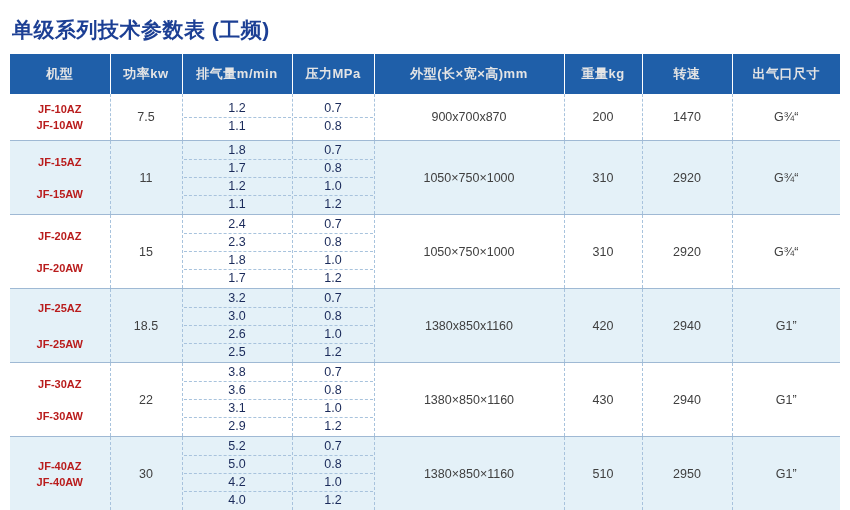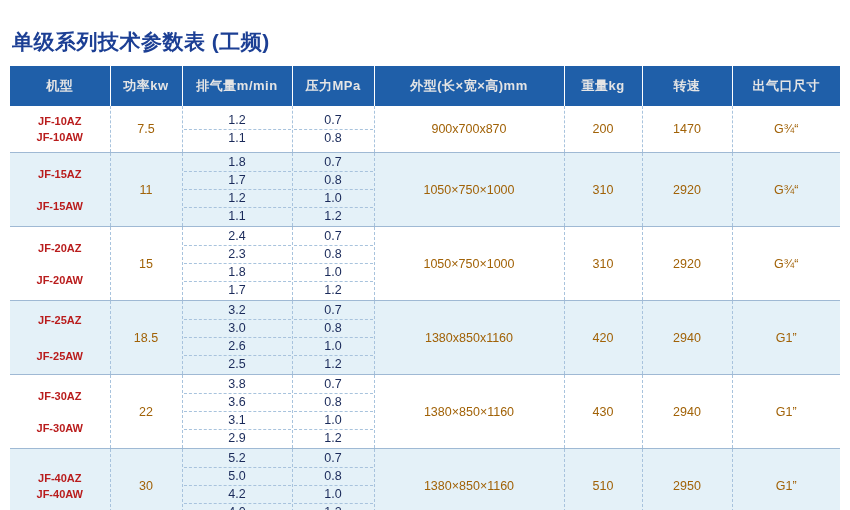--- a/index.html
+++ b/index.html
@@ -12,21 +12,21 @@
     background: #ffffff;
     font-family: "Liberation Sans", sans-serif;
     color: #1a2a5a;
     overflow: hidden;
   }
   .page {
     width: 850px;
     height: 510px;
     position: relative;
     box-sizing: border-box;
-    padding: 16px 10px;
+    padding: 4px 10px;
   }
   .title {
     font-size: 21px;
     font-weight: bold;
     color: #1c3f94;
     letter-spacing: 0.5px;
     padding: 12px 2px 10px 2px;
   }
   table.spec {
     border-collapse: collapse;
@@ -68,21 +68,21 @@
     border-bottom: 1px solid #9fb9d4;
   }
   .model-cell {
     font-weight: bold;
     font-size: 11px;
     color: #b91c1c;
     white-space: nowrap;
   }
   .kw-cell, .wt-cell, .rpm-cell, .out-cell, .dim-cell {
     font-size: 12.5px;
-    color: #a16207;
+    color: #404040;
   }
   .sub {
     height: 17px;
     line-height: 17px;
   }
   .sub-sep {
     border-bottom: 1px dashed #a8c3dd;
   }
   .nowrap { white-space: nowrap; }
 </style>

